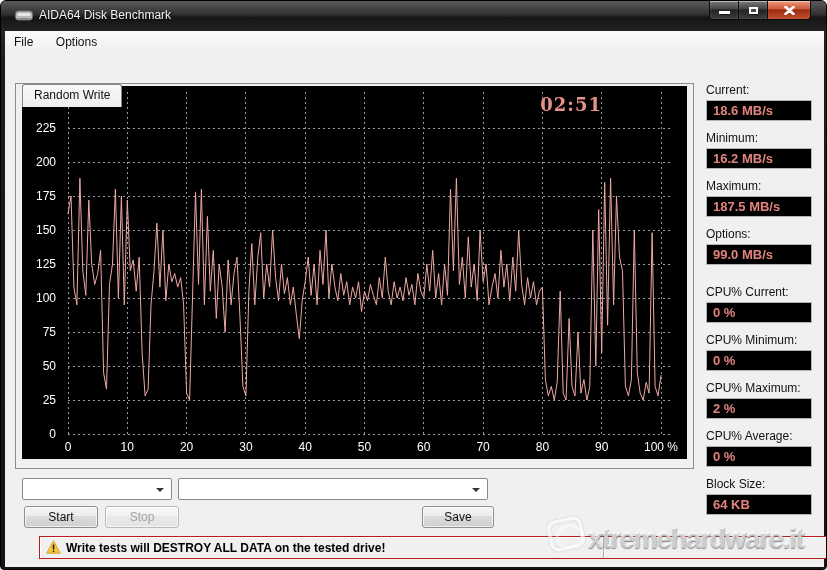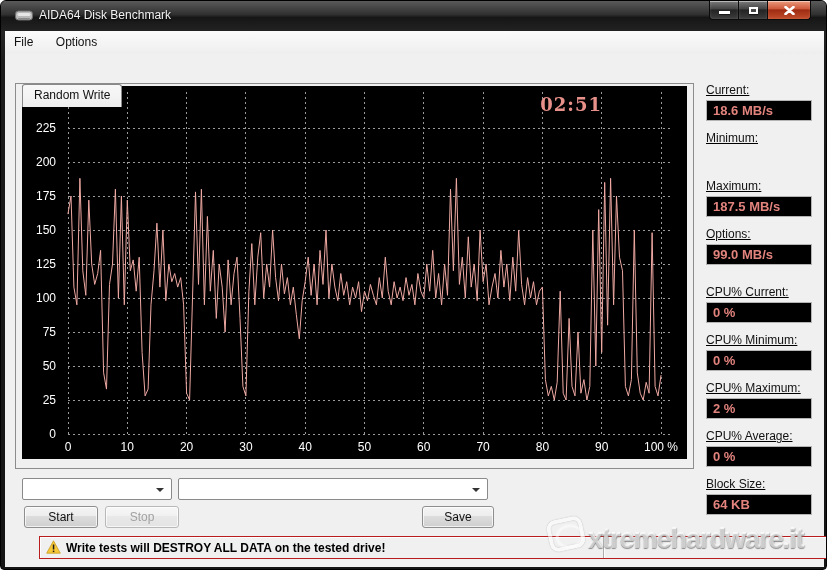--- a/index.html
+++ b/index.html
@@ -37,21 +37,21 @@
   #tabpane{position:absolute;left:10px;top:52px;width:679px;height:386px;
     border:1px solid #8c8c8c;background:#f0f0f0;z-index:1;}
   
   #chart{position:absolute;left:17px;top:55px;width:665px;height:373px;background:#000;z-index:2;}
   #chart svg{position:absolute;left:0;top:0;}
   #y-unit-label{position:absolute;left:11px;top:6px;color:#fef9c3;font-size:12px;}
   #timer{position:absolute;left:500px;top:8px;width:80px;text-align:right;
     font-family:"DejaVu Serif",serif;font-weight:bold;font-size:18px;color:#e8908a;
     letter-spacing:1px;}
   
-  .stat-group{position:absolute;left:701px;width:106px;height:40px;text-decoration:underline;}
+  .stat-group{position:absolute;left:701px;width:106px;height:40px;}
   .stat-label{font-size:12px;color:#111;display:block;}
   .stat-value{position:absolute;left:0;top:17px;width:106px;height:21px;background:#000;
     border:1px solid #b4b4b4;color:#e2837d;font-weight:bold;font-size:13px;
     line-height:19px;padding-left:6px;}
   
   .combo{position:absolute;height:22px;background:#fff;border:1px solid #8a8a8a;
     border-radius:2px;font-size:12px;color:#111;line-height:20px;padding:0 20px 0 7px;
     white-space:pre;overflow:hidden;}
   .combo .arrow{position:absolute;right:7px;top:9px;width:0;height:0;
     border-left:4px solid transparent;border-right:4px solid transparent;
@@ -166,20 +166,21 @@
       <div id="y-unit-label">MB/s</div>
       <div id="timer">02:51</div>
     </div>
 
     <div class="stat-group" style="top:52px">
       <span class="stat-label">Current:</span>
       <div class="stat-value">18.6 MB/s</div>
     </div>
     <div class="stat-group" style="top:100px">
       <span class="stat-label">Minimum:</span>
+      <div class="stat-value">16.2 MB/s</div>
     </div>
     <div class="stat-group" style="top:148px">
       <span class="stat-label">Maximum:</span>
       <div class="stat-value">187.5 MB/s</div>
     </div>
     <div class="stat-group" style="top:196px">
       <span class="stat-label">Options:</span>
       <div class="stat-value">99.0 MB/s</div>
     </div>
     <div class="stat-group" style="top:254px">

